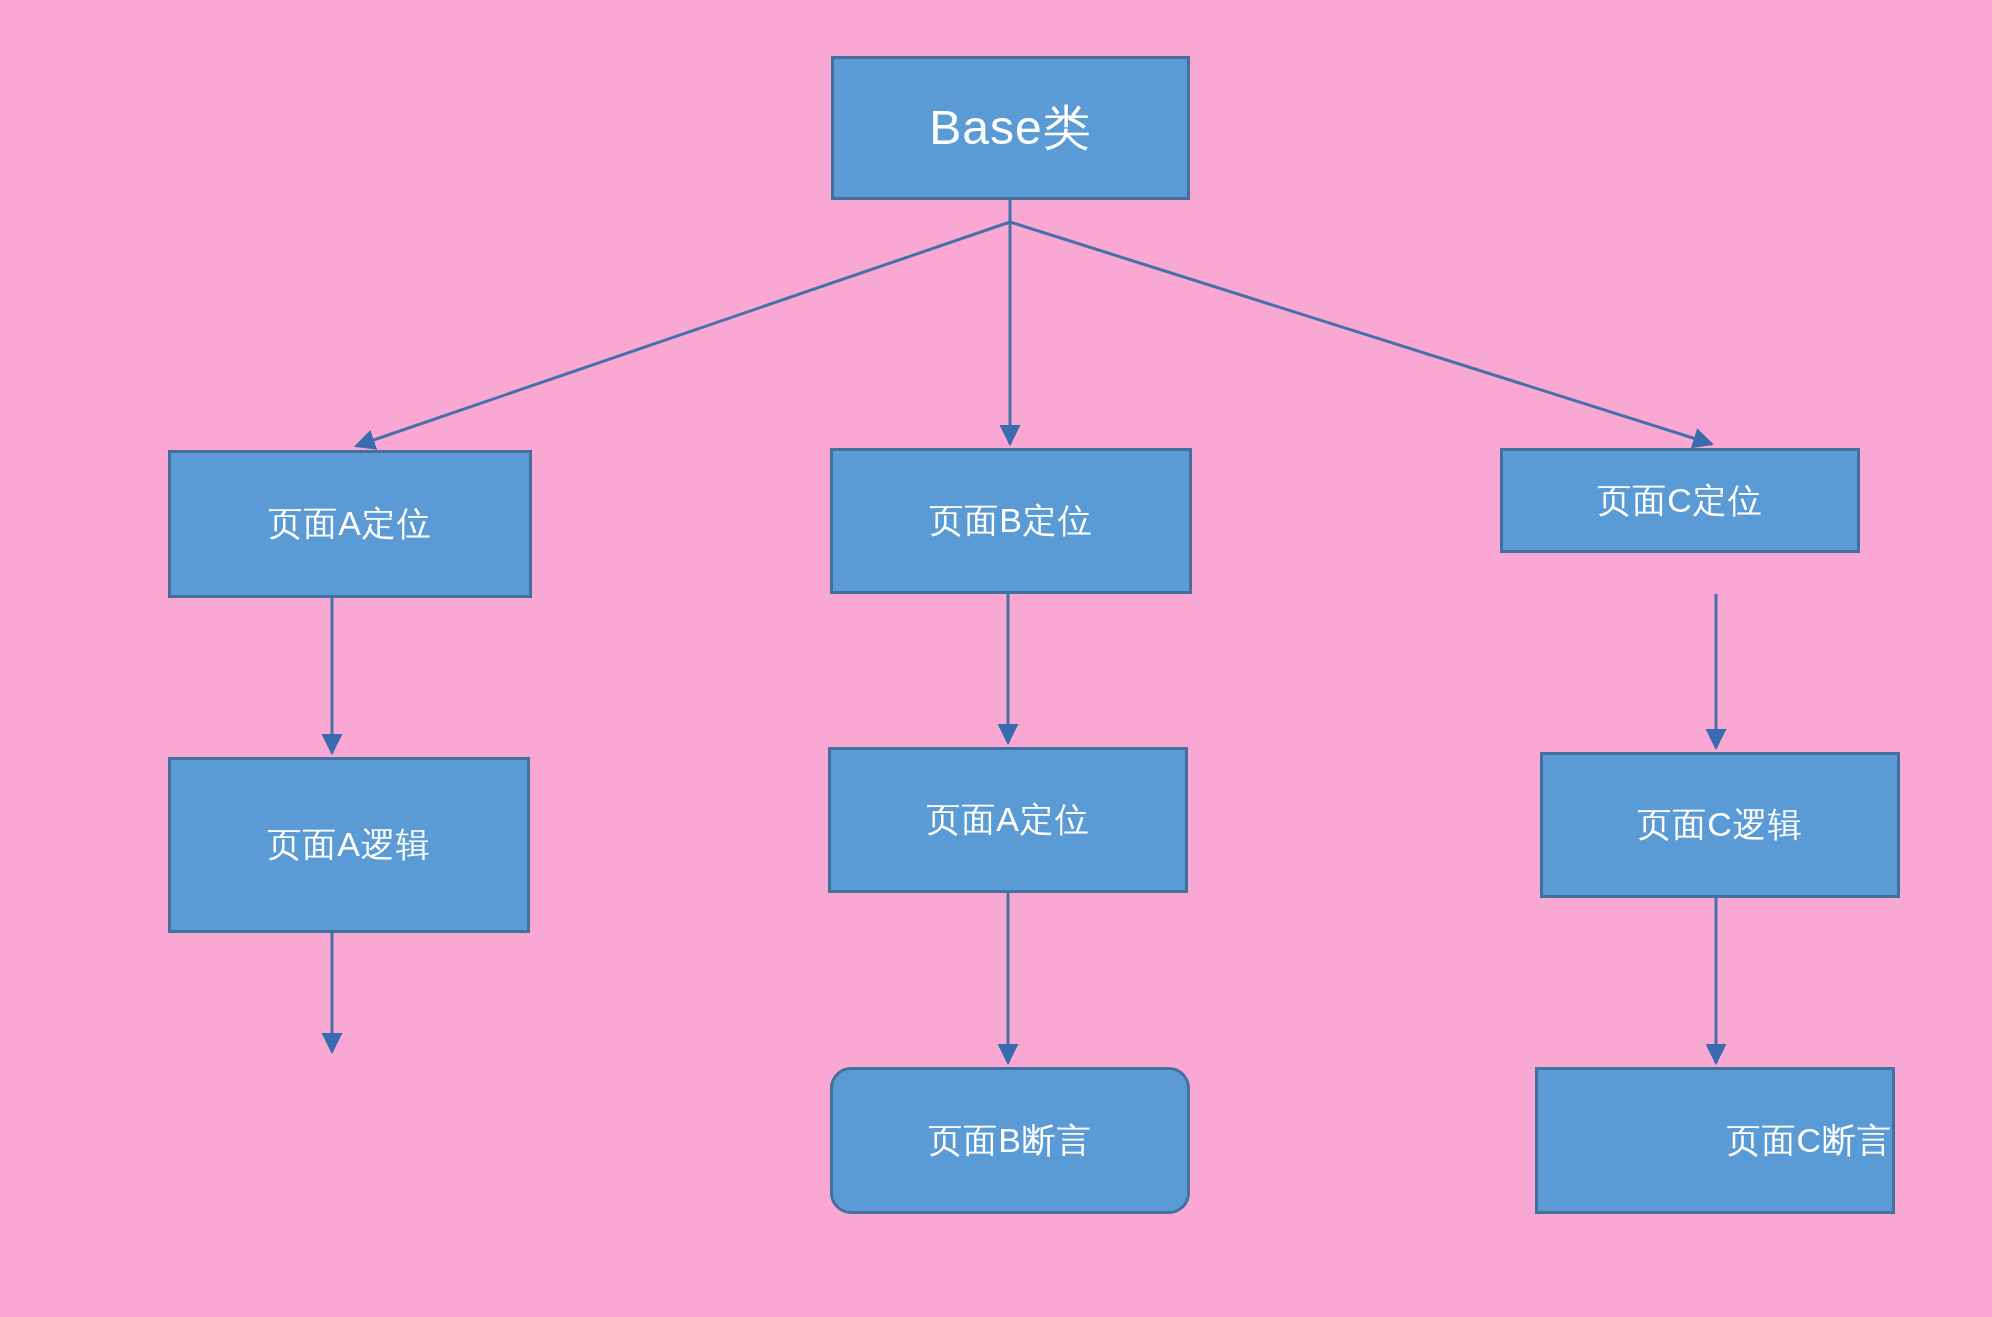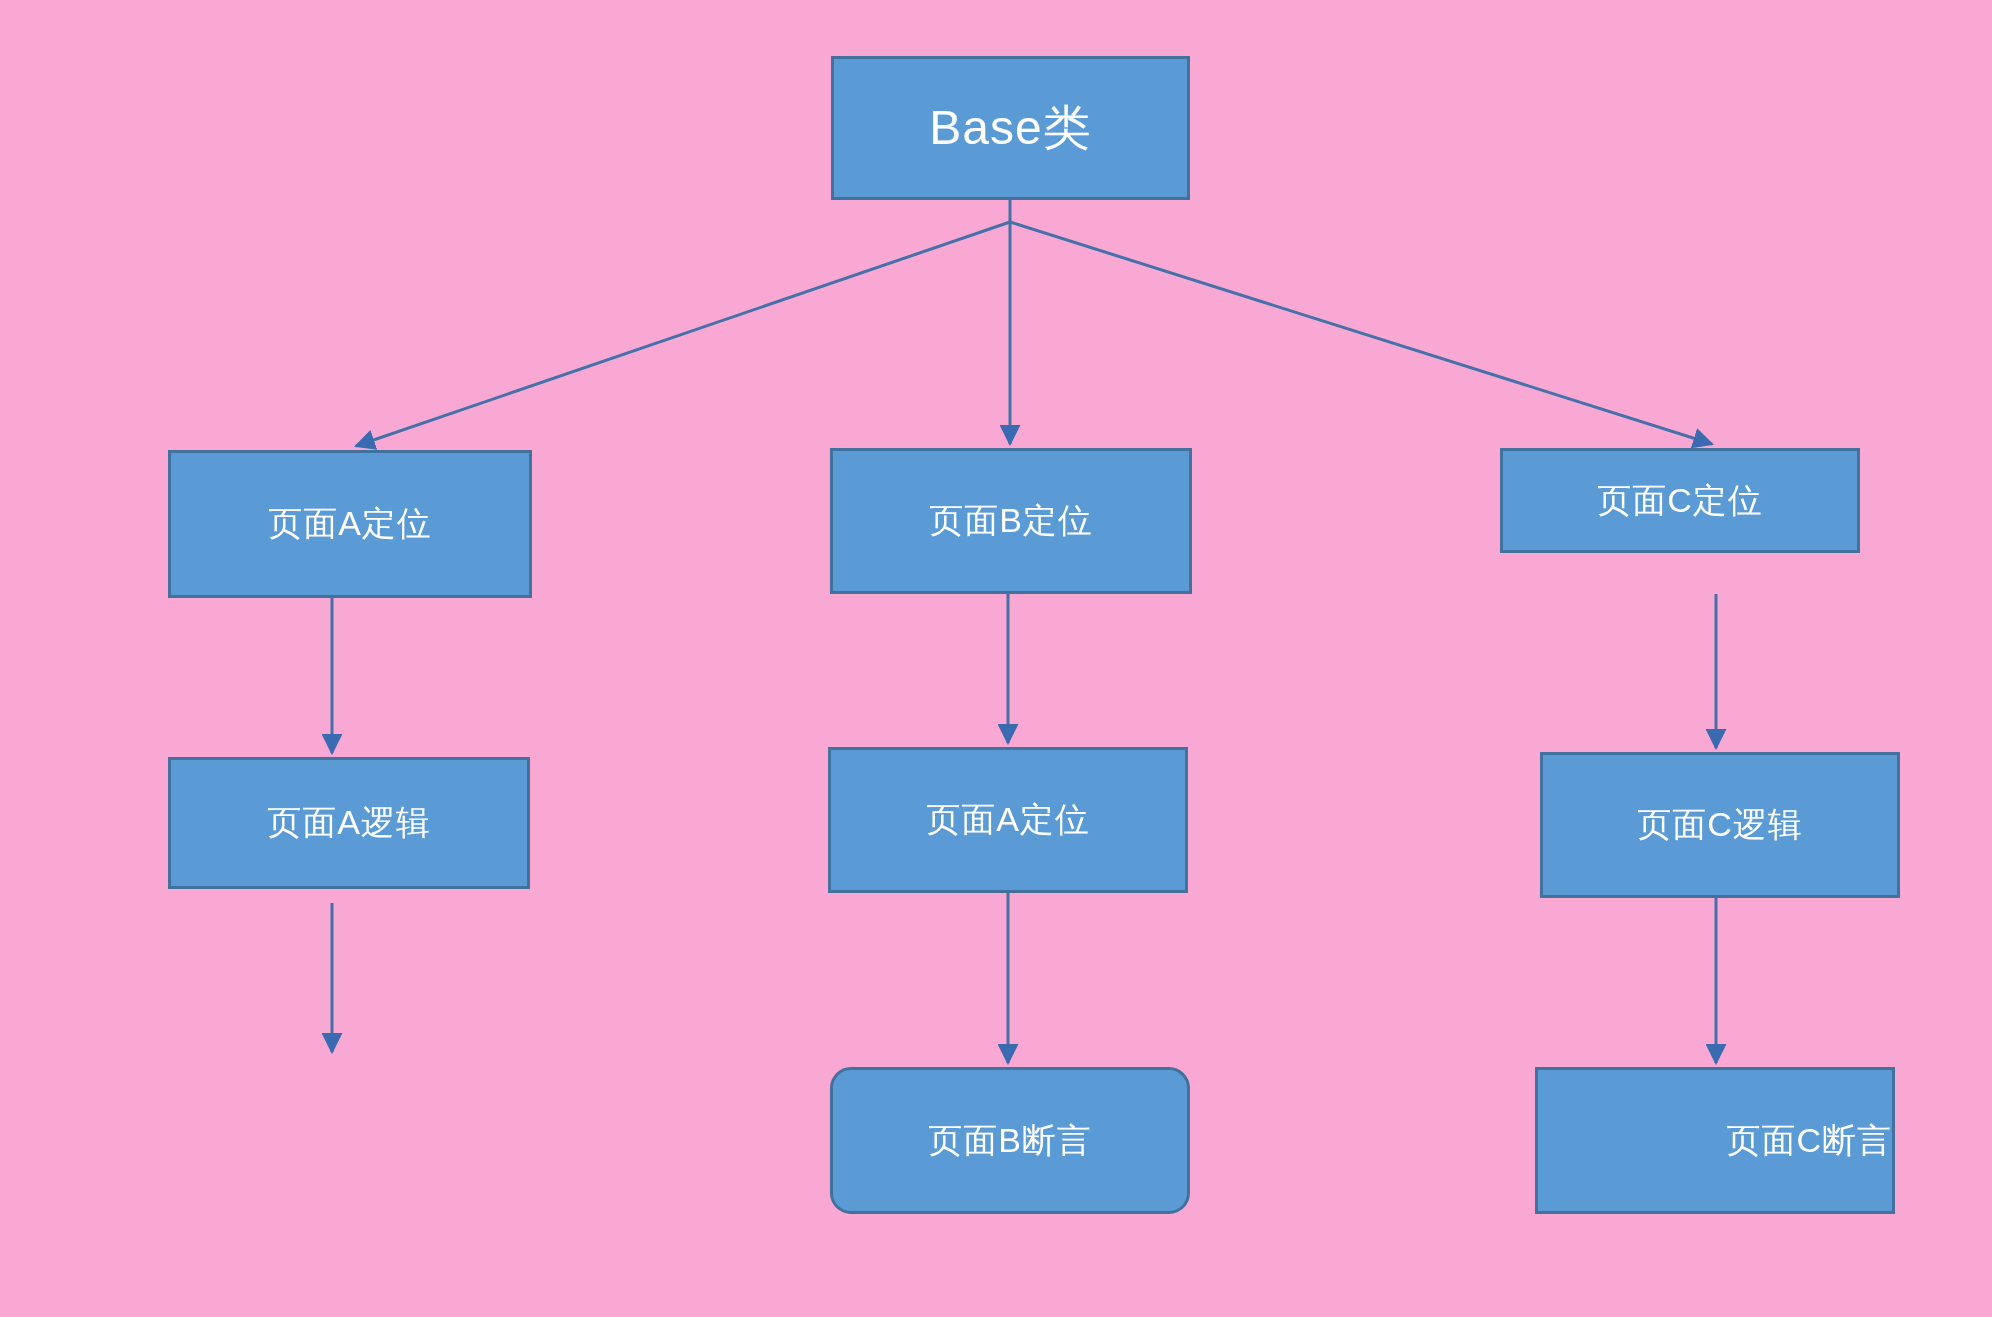--- a/index.html
+++ b/index.html
@@ -48,21 +48,21 @@
     font-size: 48px;
   }
 
   
   .n-root   { left: 831px;  top: 56px;   width: 359px; height: 144px; }
 
   .n-a1     { left: 168px;  top: 450px;  width: 364px; height: 148px; }
   .n-b1     { left: 830px;  top: 448px;  width: 362px; height: 146px; }
   .n-c1     { left: 1500px; top: 448px;  width: 360px; height: 105px; }
 
-  .n-a2     { left: 168px;  top: 757px;  width: 362px; height: 132px; }
+  .n-a2     { left: 168px;  top: 757px;  width: 362px; height: 176px; }
   .n-b2     { left: 828px;  top: 747px;  width: 360px; height: 146px; }
   .n-c2     { left: 1540px; top: 752px;  width: 360px; height: 146px; }
 
   .n-a3     { left: 168px;  top: 1056px; width: 360px; height: 146px; }
   .n-b3     { left: 830px;  top: 1067px; width: 360px; height: 147px; border-radius: 21px; }
   .n-c3     { left: 1535px; top: 1067px; width: 360px; height: 147px; justify-content: flex-end; }
 </style>
 </head>
 <body>
 

